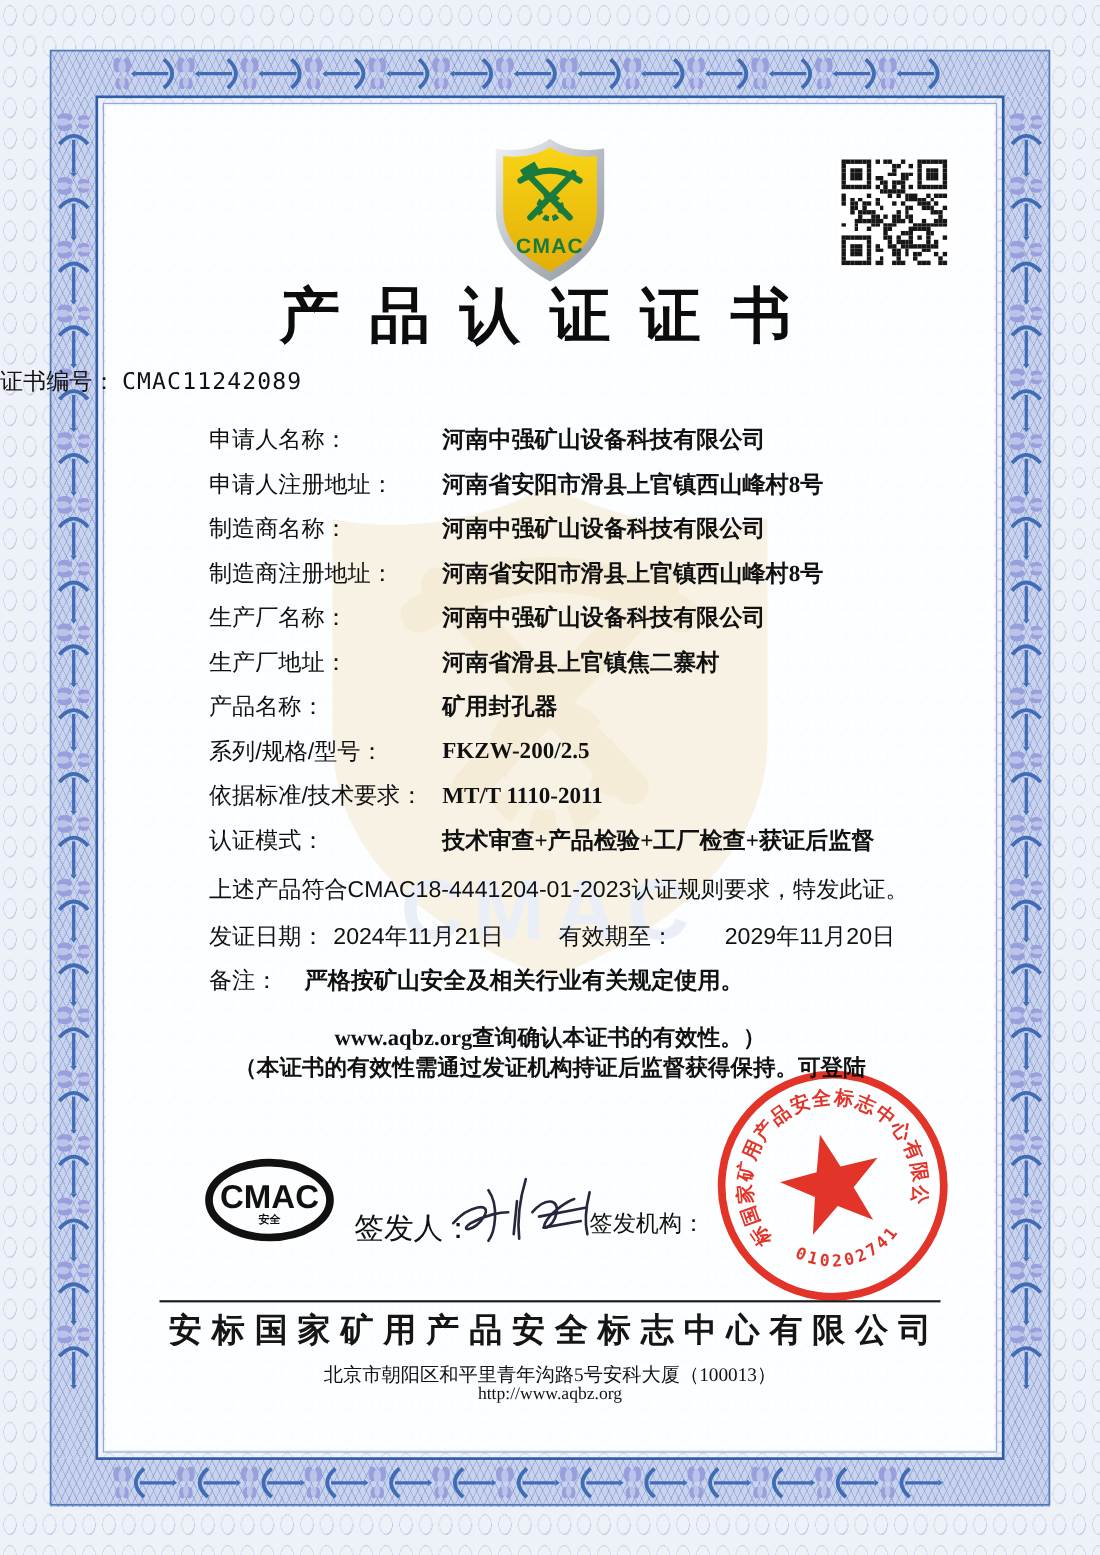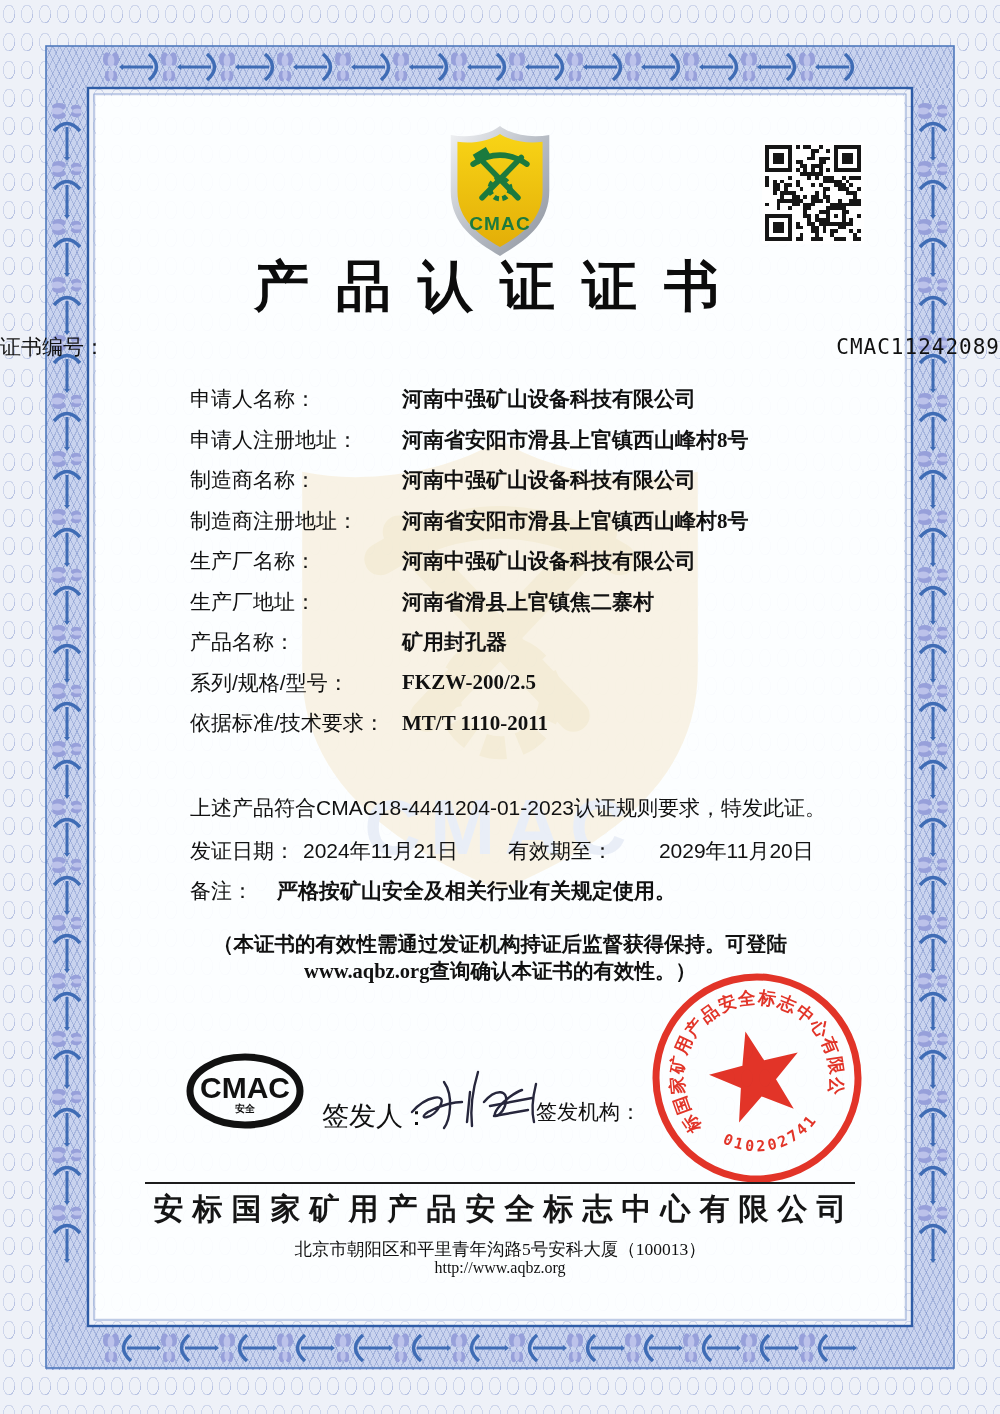--- a/index.html
+++ b/index.html
@@ -23,21 +23,21 @@
   svg.layer{position:absolute;left:0;top:0;}
   
   .abs{position:absolute;}
   #shield-logo{left:444px;top:122px;width:112px;height:138px;}
   #qr{left:762px;top:142px;width:96px;height:96px;background:#fff;padding:3px;
       display:grid;grid-template-columns:repeat(25,1fr);grid-template-rows:repeat(25,1fr);}
   #qr div{background:transparent;}
   #qr div.d{background:#161616;}
   .title{left:0;right:0;top:250px;text-align:center;font-size:55px;font-weight:900;
          letter-spacing:27px;font-family:"Liberation Serif",serif;color:#0c0c0c;}
-  .certno{left:0;right:0;top:325px;display:flex;justify-content:space-between;align-items:baseline;gap:28px;}
+  .certno{left:0;right:0;top:325px;display:flex;justify-content:flex-start;align-items:baseline;gap:6px;}
   .certno .lab{font-size:21px;}
   .certno .num{font-size:21px;font-family:"DejaVu Sans Mono",monospace;letter-spacing:1px;margin-top:10px;}
   .fields{left:190px;top:379px;width:696px;}
   .frow{height:40.5px;display:flex;align-items:center;}
   .frow .lab{width:212px;flex:0 0 212px;font-size:21px;}
   .frow .val{font-size:21px;font-weight:700;font-family:"Liberation Serif",serif;}
   .statement{left:190px;top:794px;width:700px;font-size:21px;}
   .daterow{left:190px;top:837px;width:700px;display:flex;align-items:baseline;font-size:21px;}
   .daterow .v1{margin-left:8px;}
   .daterow .l2{margin-left:50px;}
@@ -988,39 +988,43 @@
       <span class="val">矿用封孔器</span>
     </div>
     <div class="frow">
       <span class="lab">系列/规格/型号：</span>
       <span class="val">FKZW-200/2.5</span>
     </div>
     <div class="frow">
       <span class="lab">依据标准/技术要求：</span>
       <span class="val">MT/T 1110-2011</span>
     </div>
+    <div class="frow">
+      <span class="lab">认证模式：</span>
+      <span class="val">技术审查+产品检验+工厂检查+获证后监督</span>
+    </div>
   </div>
 
   <div class="abs statement">上述产品符合CMAC18-4441204-01-2023认证规则要求，特发此证。</div>
 
   <div class="abs daterow">
     <span>发证日期：</span>
     <span class="v1">2024年11月21日</span>
     <span class="l2">有效期至：</span>
     <span class="v2">2029年11月20日</span>
   </div>
 
   <div class="abs remarkrow">
     <span>备注：</span>
     <span class="val">严格按矿山安全及相关行业有关规定使用。</span>
   </div>
 
   <div class="abs noteblock">
+    <div>www.aqbz.org查询确认本证书的有效性。）</div>
     <div>（本证书的有效性需通过发证机构持证后监督获得保持。可登陆</div>
-    <div>www.aqbz.org查询确认本证书的有效性。）</div>
   </div>
 
   <svg id="oval-logo" class="abs" viewBox="0 0 124 80">
     <ellipse cx="62" cy="40" rx="55" ry="34" fill="none" stroke="#111" stroke-width="7"></ellipse>
     <text x="62" y="47" text-anchor="middle" font-size="30" font-weight="900" font-family="Liberation Sans, sans-serif" fill="#111">CMAC</text>
     <text x="62" y="61" text-anchor="middle" font-size="10" font-weight="700" font-family="Liberation Sans, sans-serif" fill="#111">安全</text>
   </svg>
 
   <span class="abs signerlab">签发人：</span>
 

